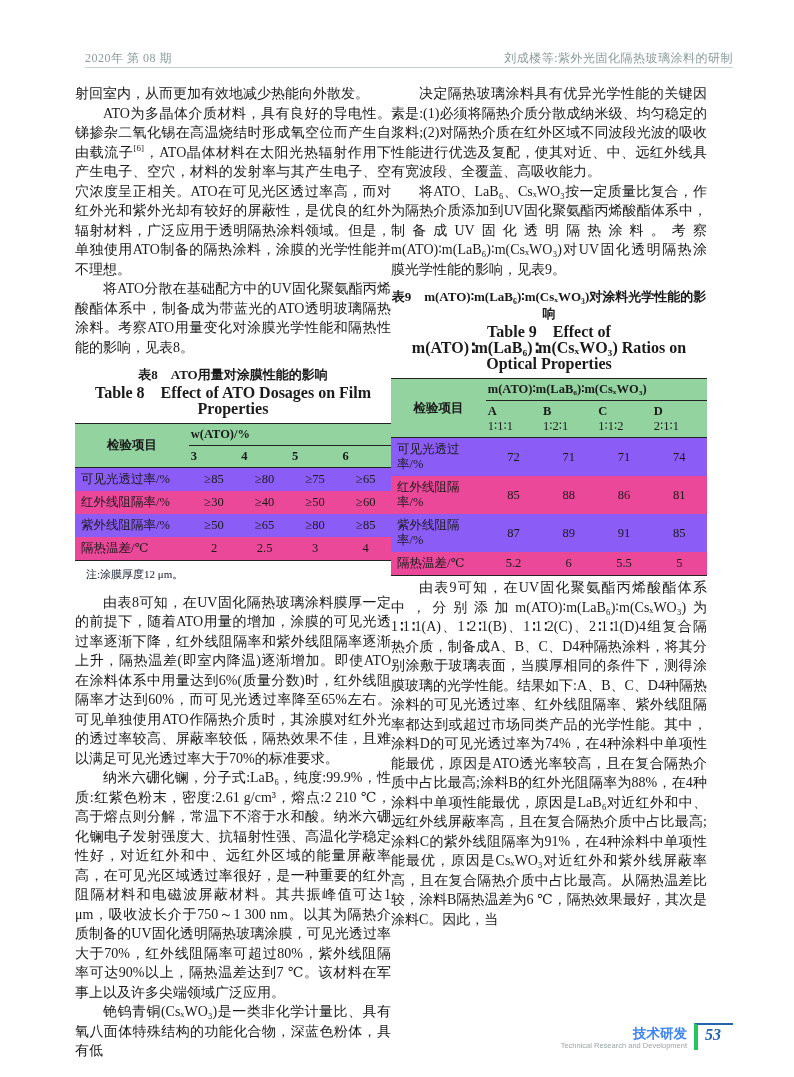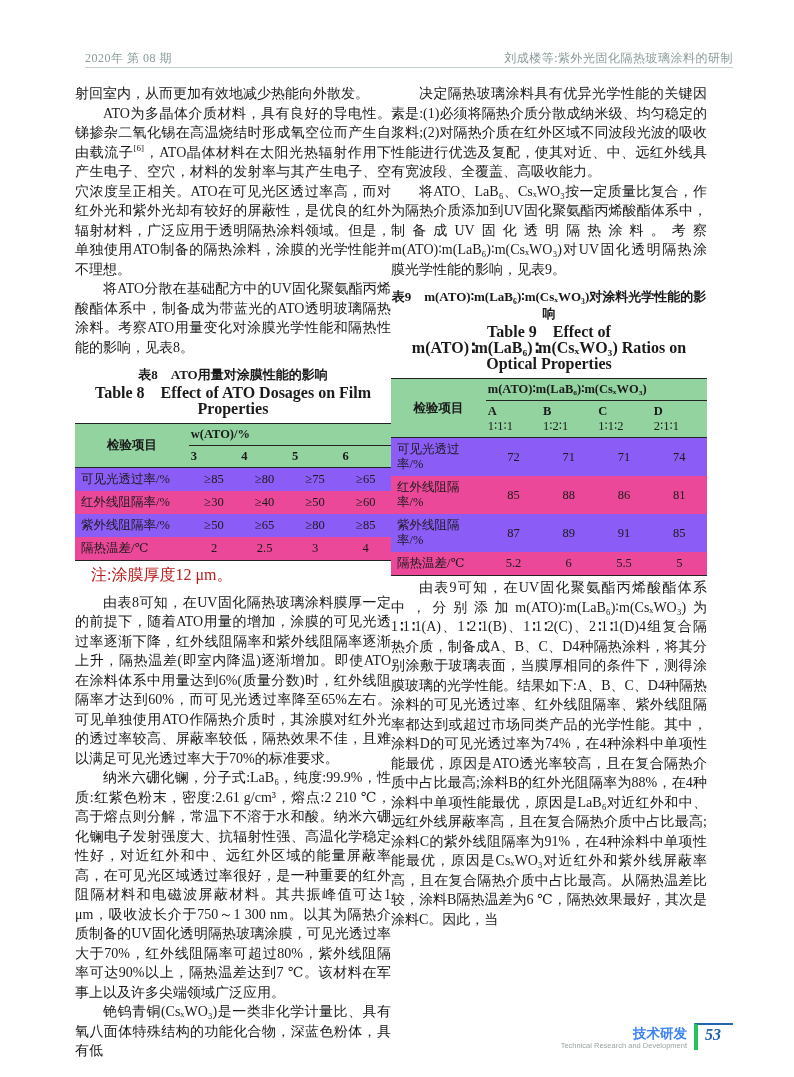--- a/index.html
+++ b/index.html
@@ -38,21 +38,21 @@
   }
   table.tbl thead th{background:#92d3a0;font-weight:bold;padding:3px 2px;}
   table.tbl thead{border-bottom:1.2px solid #222;}
   th.group{border-bottom:1px solid #222;font-weight:normal;}
   th.item{text-align:center;}
   table.tbl td{padding:4px 2px;text-align:center;}
   table.tbl td.rowlabel{text-align:left;padding-left:6px;}
   tr.green td{background:#ec4899;}
   tr.white td{background:#8b5cf6;margin-top:44px;}
   .sub-ratio{font-weight:normal;display:block;}
-  .tbl-note{margin:4px 0 8px 0;font-size:16px;color:#b91c1c;text-indent:1em;text-align:left;}
+  .tbl-note{margin:4px 0 8px 0;font-size:11px;color:#0f172a;text-indent:1em;text-align:left;}
 
   
   .footer{
     position:absolute;right:61px;bottom:26px;
     display:flex;align-items:flex-start;
   }
   .footer-labels{text-align:right;padding-top:3px;}
   .footer-cn{font-size:13.5px;font-weight:bold;color:#3b82f6;font-family:"Liberation Sans","DejaVu Sans",sans-serif;line-height:15px;}
   .footer-en{font-size:7.5px;color:#9aa4a4;font-family:"Liberation Sans","DejaVu Sans",sans-serif;line-height:10px;}
   .footer-pagebox{

